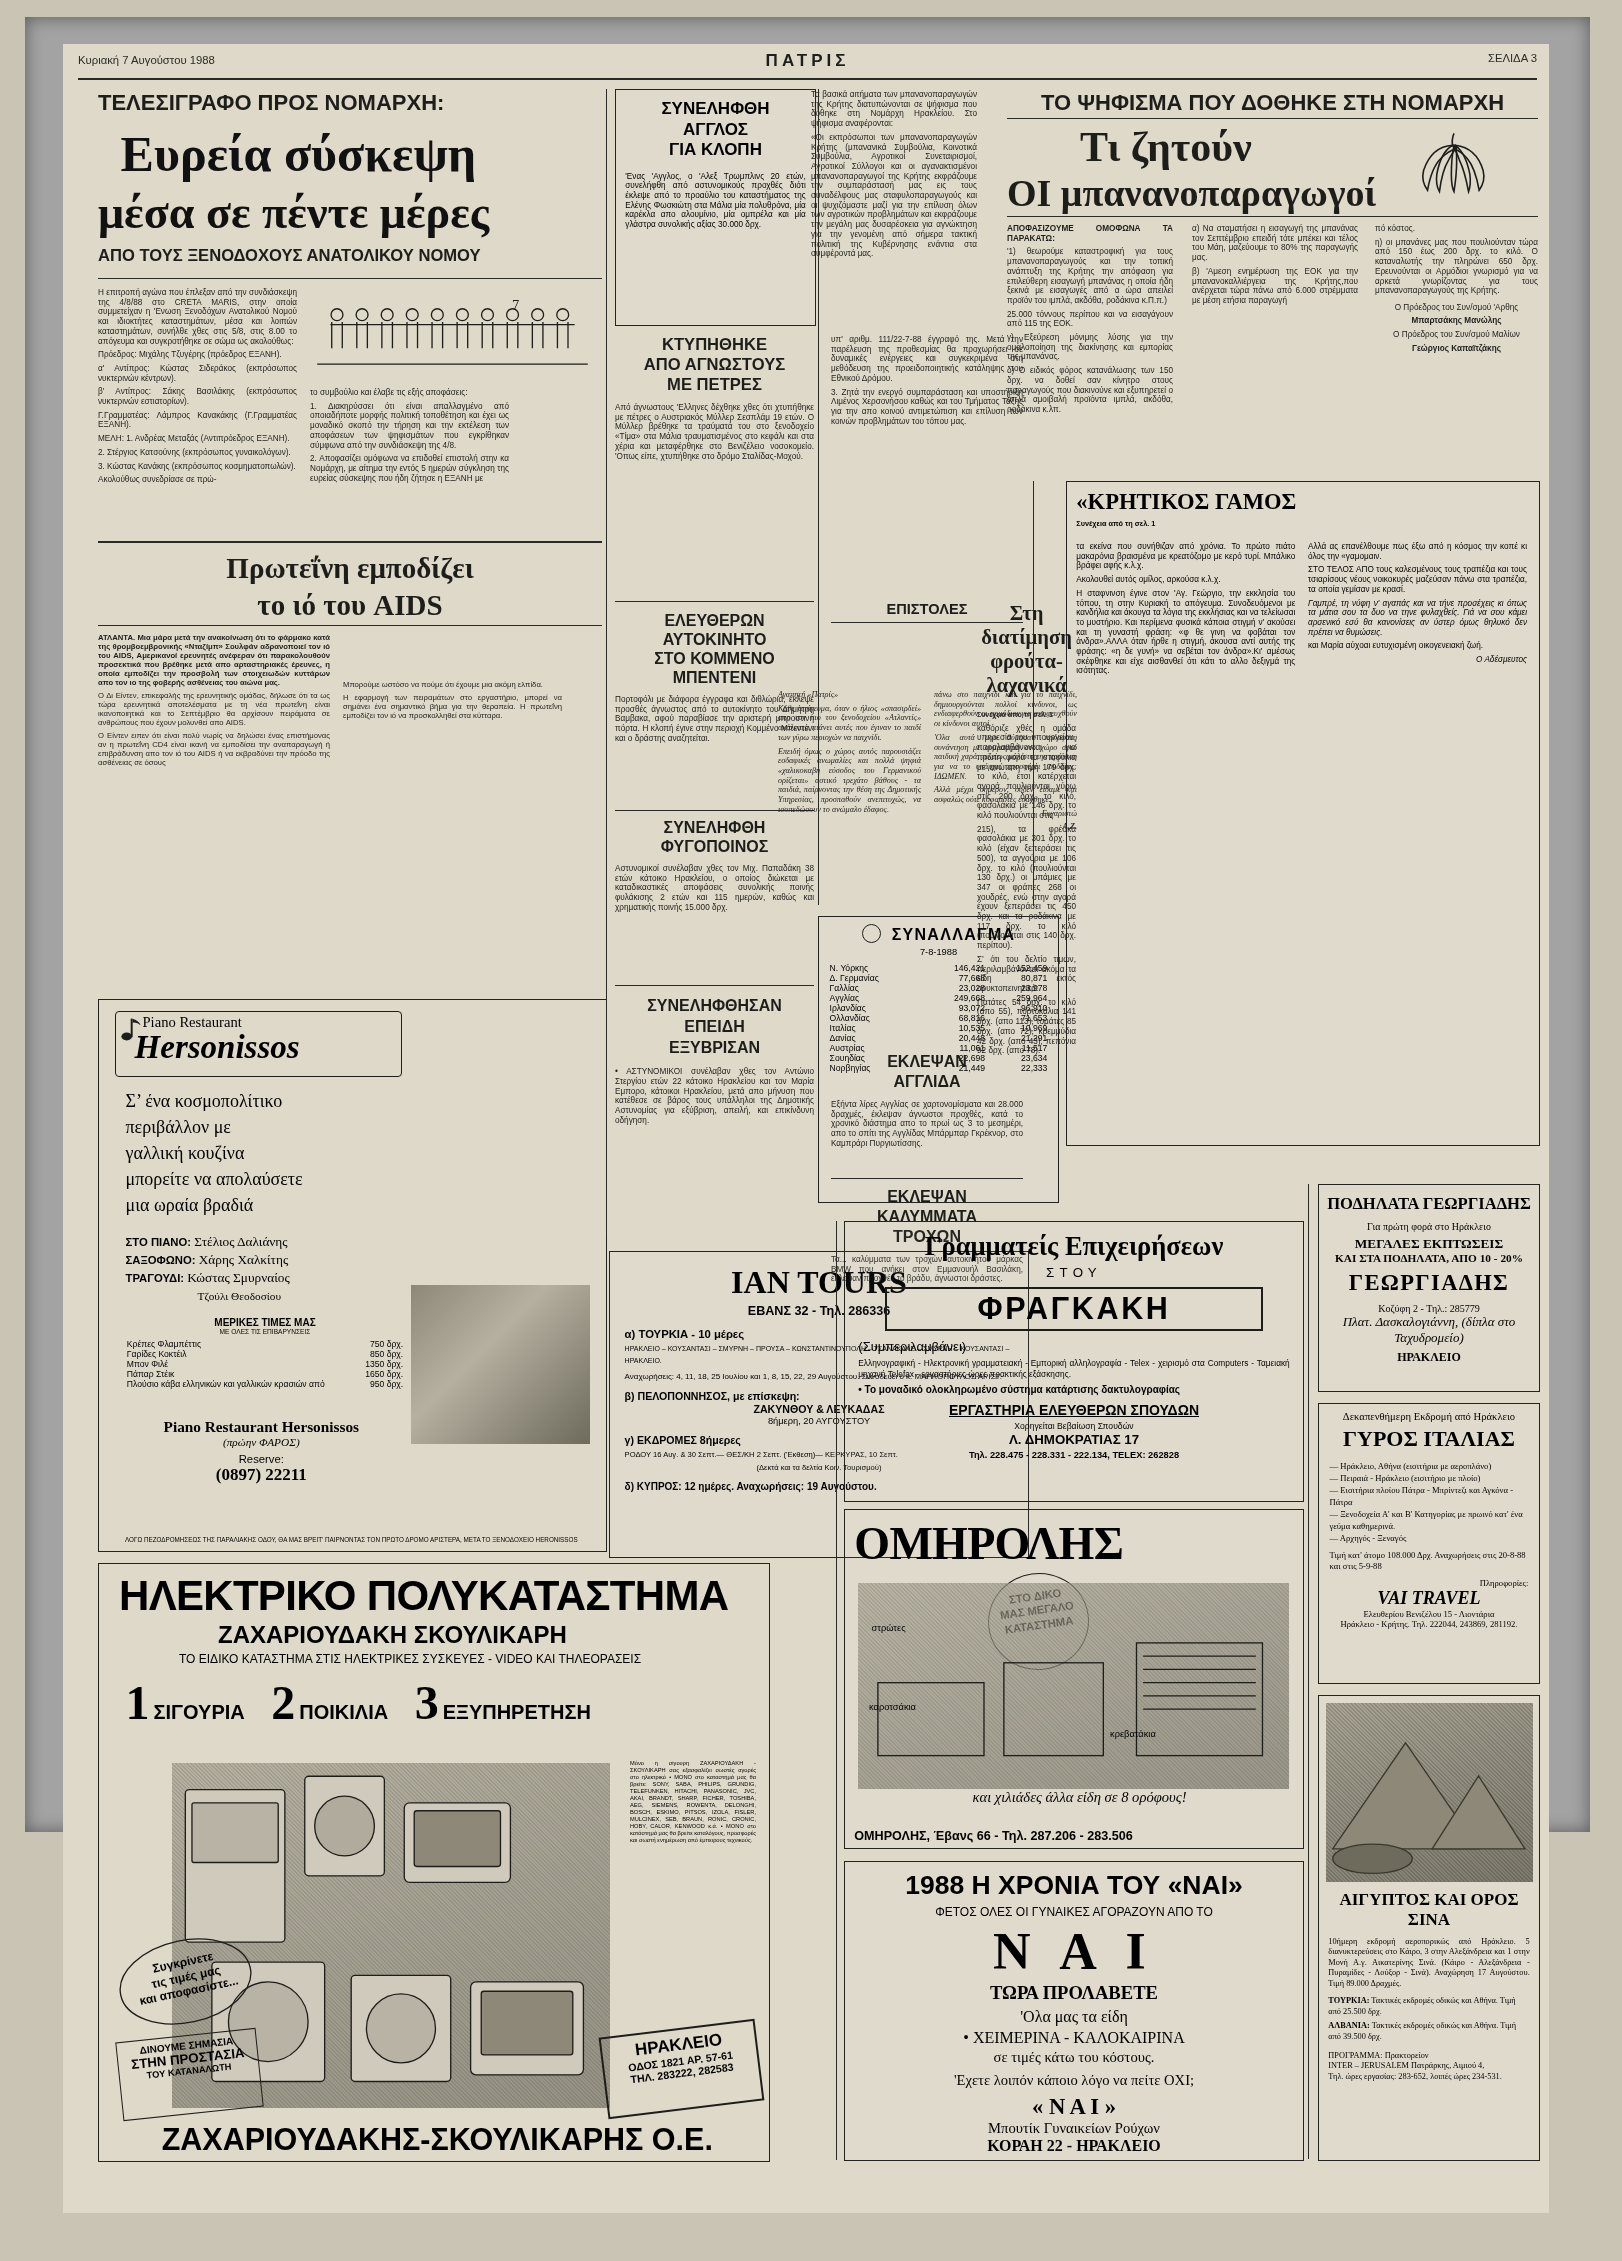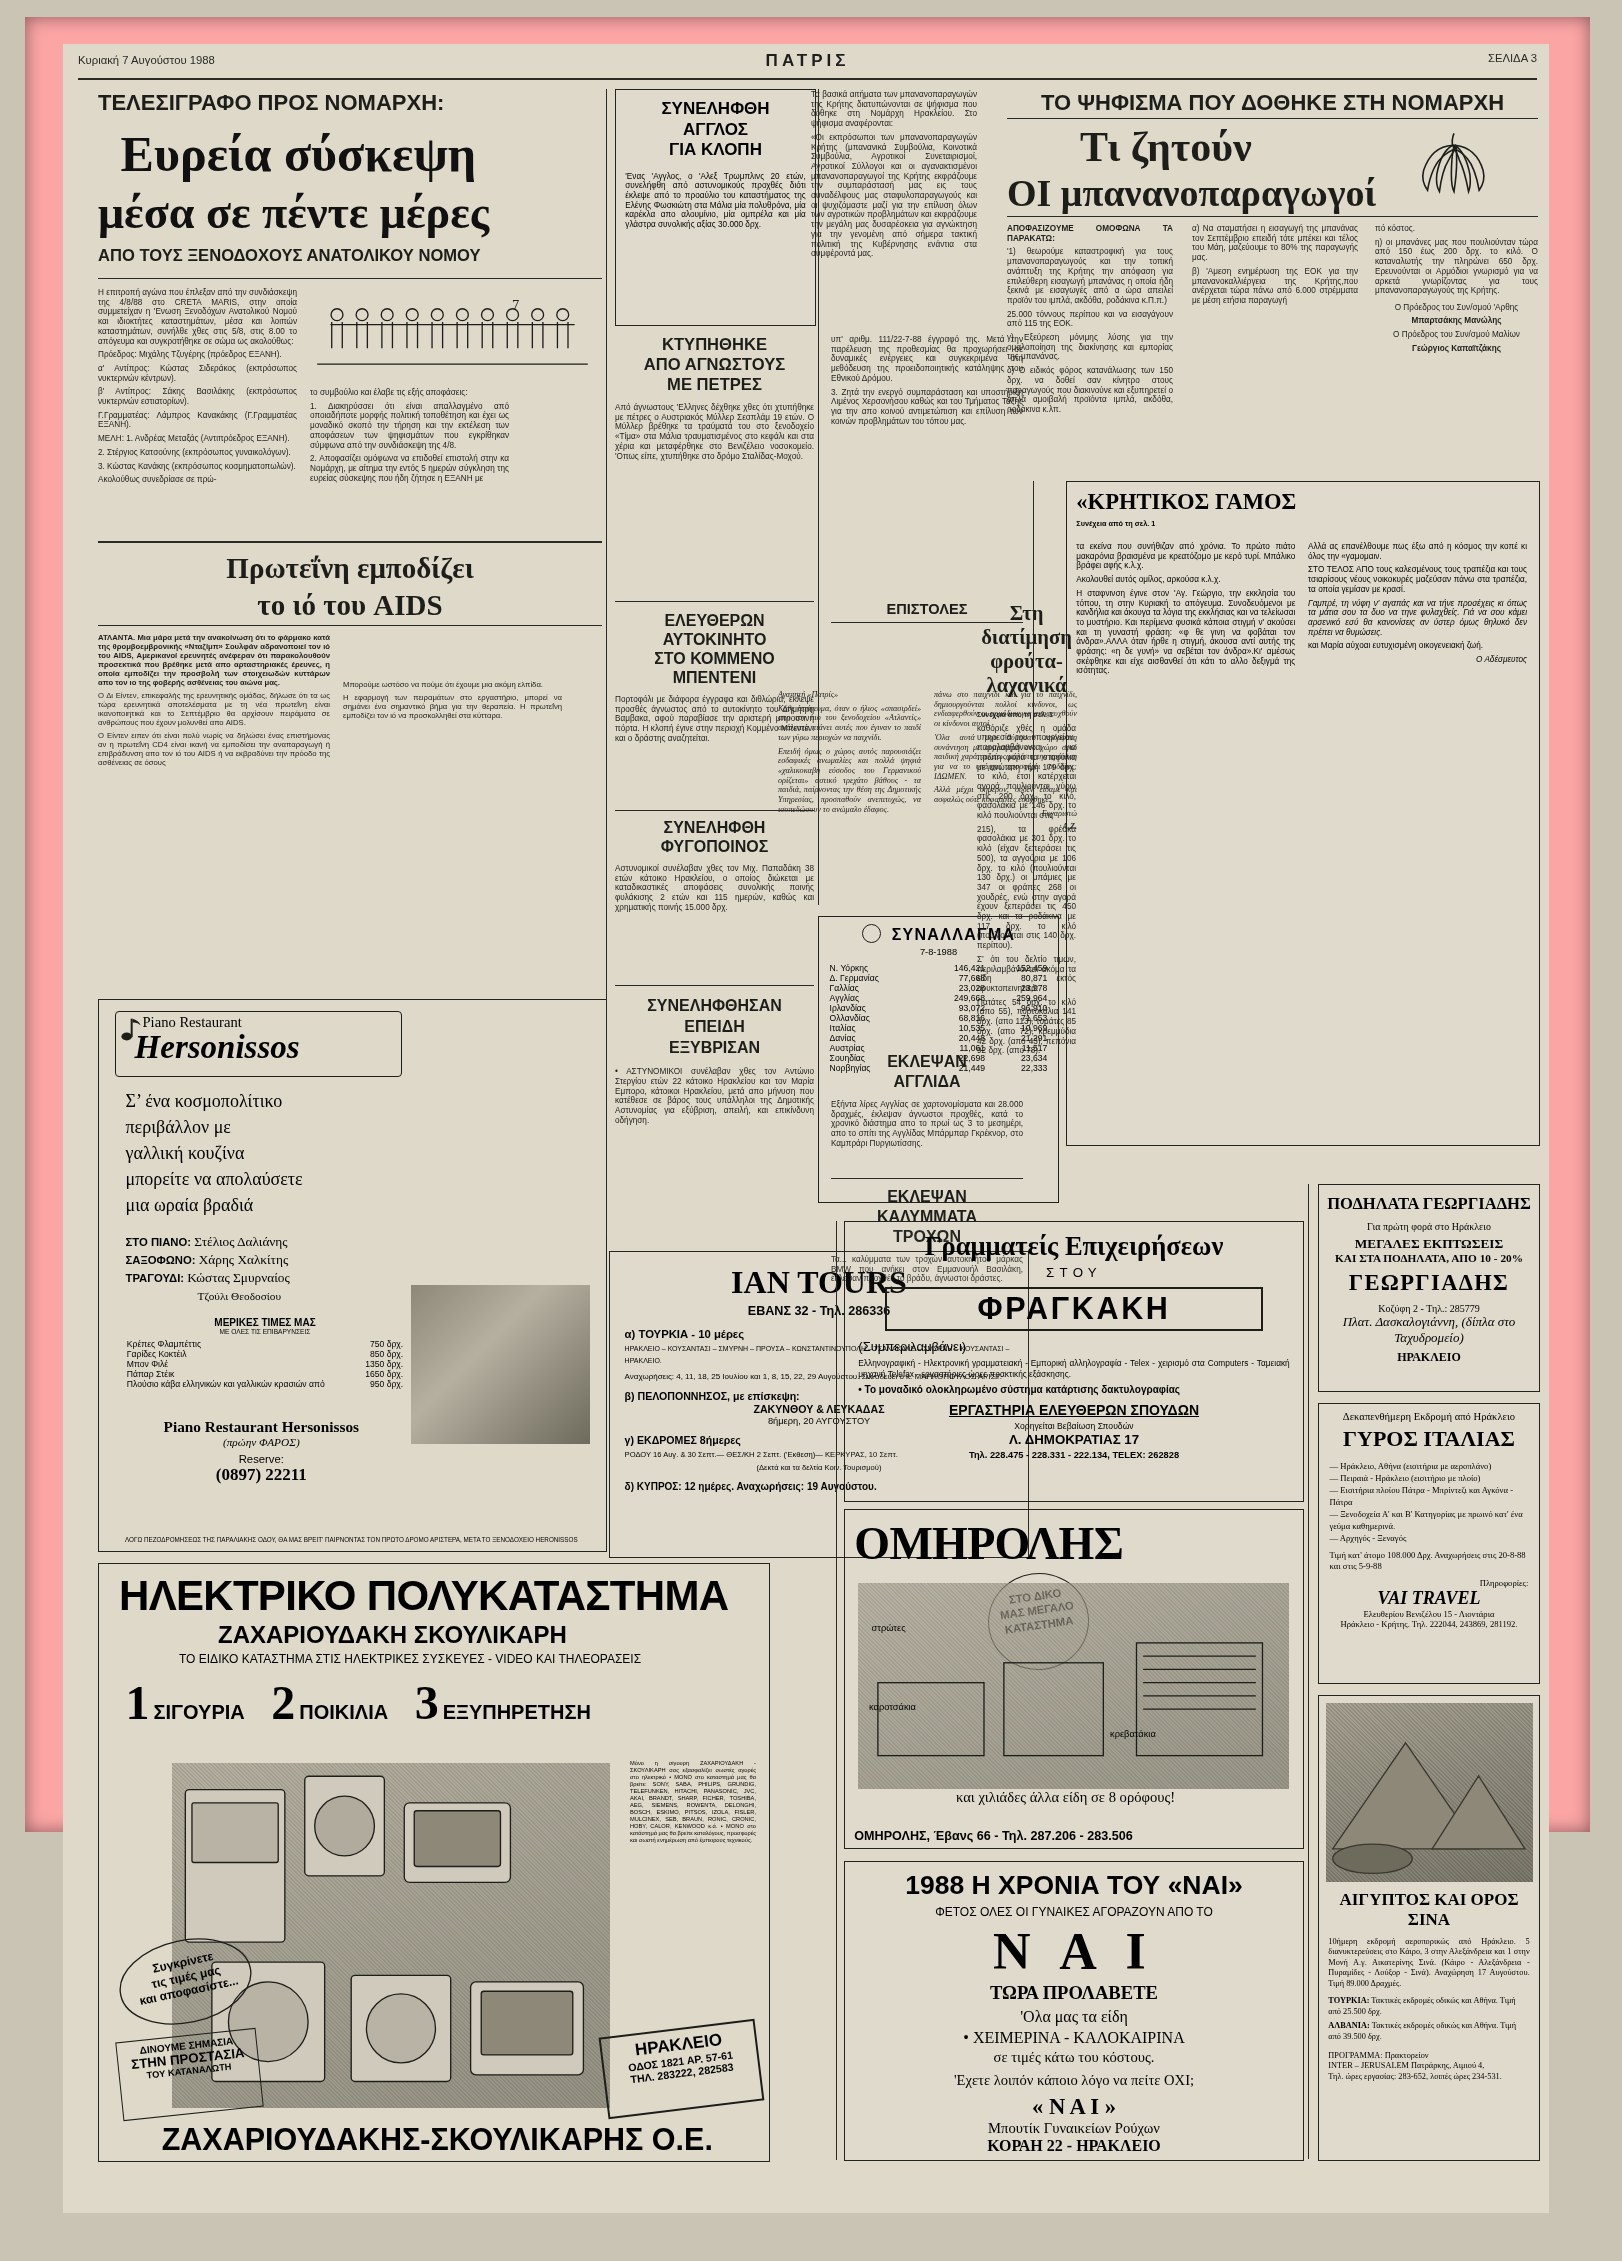--- a/index.html
+++ b/index.html
@@ -4,21 +4,21 @@
 <style>
   html,body{margin:0;padding:0;background:#8a8578;}
   body{font-family:"Liberation Sans",sans-serif;}
   #page{
     position:relative;width:1622px;height:2261px;
     background:#c9c4b4;
     overflow:hidden;
   }
   #sheet{
     position:absolute;left:25px;top:17px;width:1565px;height:1815px;
-    background:#fca5a5;
+    background:#a3a3a3;
     box-shadow:0 0 17px rgba(0,0,0,.45) inset;
   }
   .paper{
     position:absolute;left:38px;top:26.5px;width:1486px;height:2169px;
     background:#ded9c9;
   }
   
   .masthead{position:absolute;left:53px;top:34px;width:1459px;height:24px;}
   .mast-left{position:absolute;left:0;top:2.7px;font-size:11.3px;color:#2b2b28;}
   .mast-center{position:absolute;left:50%;transform:translateX(-50%);top:0px;font-size:17px;letter-spacing:4px;font-weight:bold;color:#1e1e1c;}
@@ -462,21 +462,21 @@
       <g fill="none" stroke="#1d1d1a" stroke-width="2">
         <rect x="30" y="150" width="160" height="110"></rect>
         <rect x="220" y="120" width="150" height="140"></rect>
         <rect x="420" y="90" width="190" height="170"></rect>
         <path d="M430 110 h170 M430 130 h170 M430 150 h170 M430 170 h170 M430 190 h170"></path>
       </g>
     </svg>
     <div style="position:absolute;left:26.5px;top:113px;font-size:9.3px;">στρώτες</div>
     <div style="position:absolute;left:24px;top:192px;font-size:9.3px;">καροτσάκια</div>
     <div style="position:absolute;left:265px;top:219px;font-size:9.3px;">κρεβατάκια</div>
-    <div class="serif" style="position:absolute;left:5px;top:279px;width:431px;text-align:center;font-size:14.6px;">και χιλιάδες άλλα είδη σε 8 ορόφους!</div>
+    <div class="serif" style="position:absolute;left:19px;top:279px;width:431px;text-align:center;font-size:14.6px;font-style:italic;">και χιλιάδες άλλα είδη σε 8 ορόφους!</div>
     <div style="position:absolute;left:9.3px;bottom:5.3px;font-size:12.6px;font-weight:bold;">ΟΜΗΡΟΛΗΣ, Έβανς 66 - Τηλ. 287.206 - 283.506</div>
   </div>
 
   <div class="box" style="left:819px;top:1844px;width:458px;height:298px;">
     <div style="text-align:center;margin-top:8px;font-size:26.5px;font-weight:bold;">1988 Η ΧΡΟΝΙΑ ΤΟΥ «ΝΑΙ»</div>
     <div style="text-align:center;font-size:12px;margin-top:4px;">ΦΕΤΟΣ ΟΛΕΣ ΟΙ ΓΥΝΑΙΚΕΣ ΑΓΟΡΑΖΟΥΝ ΑΠΟ ΤΟ</div>
     <div class="serif" style="text-align:center;font-size:52px;font-weight:bold;letter-spacing:9.3px;margin-top:2.7px;">Ν Α Ι</div>
     <div class="serif" style="text-align:center;font-size:18.6px;font-weight:bold;margin-top:1.3px;">ΤΩΡΑ ΠΡΟΛΑΒΕΤΕ</div>
     <div class="serif" style="text-align:center;font-size:16px;margin-top:4px;">'Ολα μας τα είδη</div>
     <div class="serif" style="text-align:center;font-size:16px;margin-top:2.7px;">• ΧΕΙΜΕΡΙΝΑ - ΚΑΛΟΚΑΙΡΙΝΑ</div>

